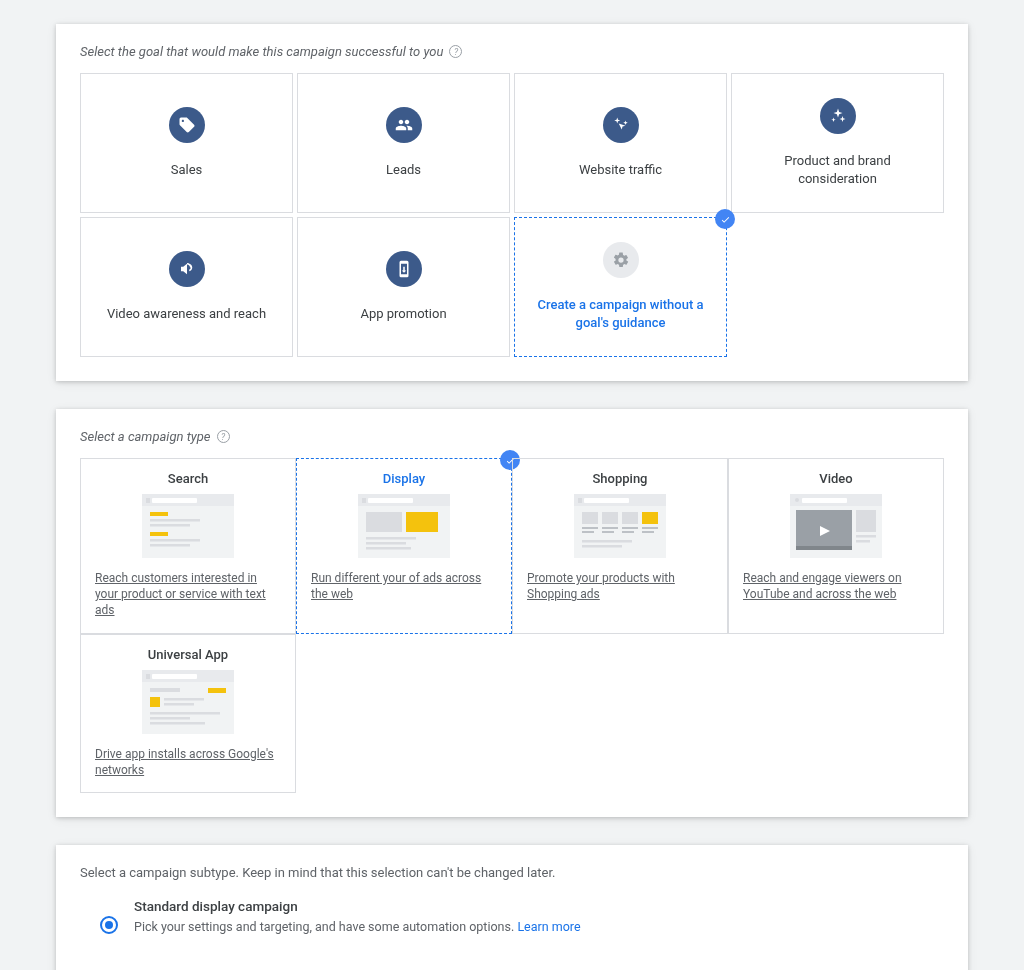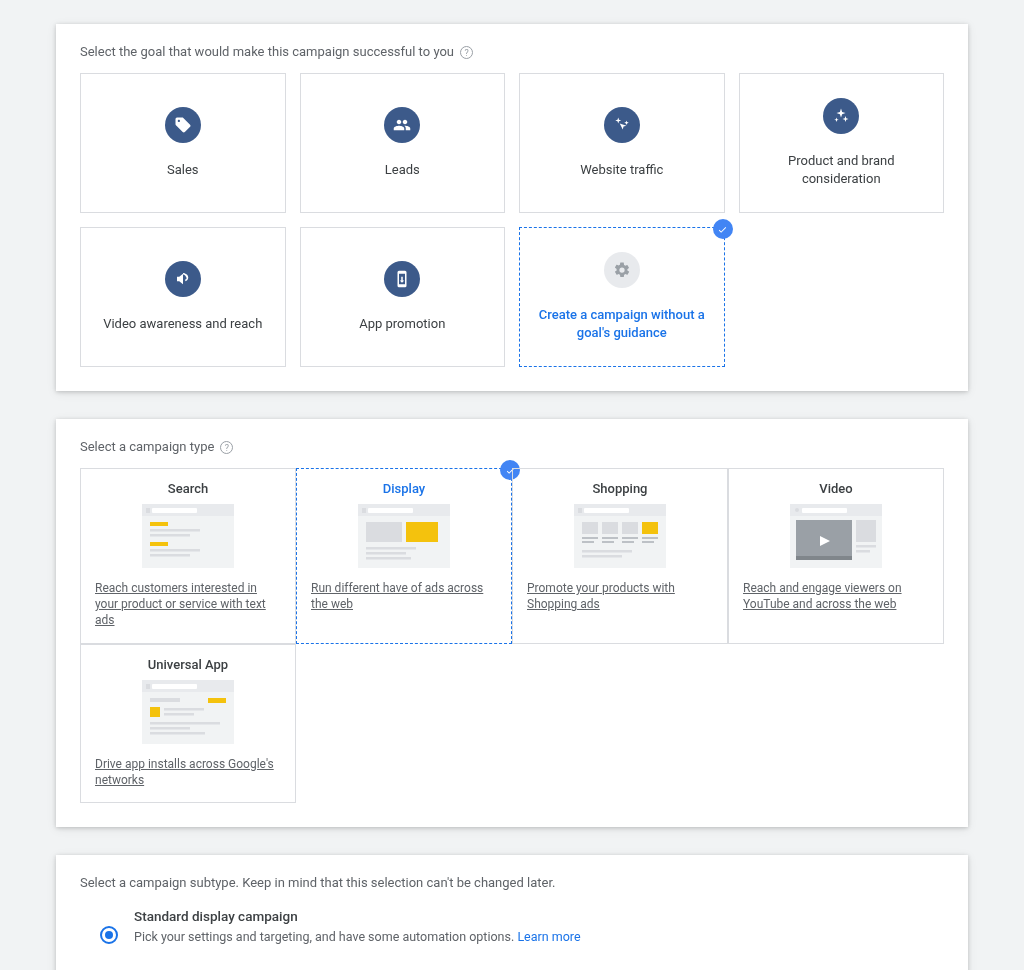--- a/index.html
+++ b/index.html
@@ -17,36 +17,37 @@
     margin: 0 56px 28px 56px;
     padding: 20px 24px 24px 24px;
     box-shadow: 0 1px 4px rgba(0,0,0,.18), 0 2px 10px rgba(0,0,0,.08);
     position: relative;
   }
   .section-title {
     font-size: 13px;
     color: #5f6368;
     margin: 0 0 14px 0;
     display: flex;
-    align-items: flex-end;
+    align-items: center;
+    font-style: italic;
   }
   .section-title .help {
     margin-left: 6px;
     width: 13px; height: 13px;
     border: 1px solid #9aa0a6;
     border-radius: 50%;
     font-size: 9px;
     line-height: 12px;
     text-align: center;
     color: #9aa0a6;
   }
   .grid4 {
     display: grid;
     grid-template-columns: repeat(4, 1fr);
-    gap: 14px;
+    gap: 4px;
   }
   .grid4b {
     display: grid;
     grid-template-columns: repeat(4, 1fr);
     gap: 0;
   }
   .goal-card {
     border: 1px solid #dadce0;
     height: 140px;
     display: flex;
@@ -289,21 +290,21 @@
         <rect x="0" y="0" width="92" height="64" fill="#f1f3f4"></rect>
         <rect x="0" y="0" width="92" height="12" fill="#e8eaed"></rect>
         <rect x="10" y="4" width="45" height="5" rx="1" fill="#fff"></rect>
         <rect x="4" y="4" width="4" height="5" fill="#dadce0"></rect>
         <rect x="8" y="18" width="36" height="20" fill="#dadce0"></rect>
         <rect x="48" y="18" width="32" height="20" fill="#f4c20d"></rect>
         <rect x="8" y="43" width="50" height="2.5" fill="#dadce0"></rect>
         <rect x="8" y="48" width="40" height="2.5" fill="#dadce0"></rect>
         <rect x="8" y="53" width="45" height="2.5" fill="#dadce0"></rect>
       </svg>
-      <div class="type-desc">Run different have of ads across the web</div>
+      <div class="type-desc">Run different your of ads across the web</div>
     </div>
 
     <div class="type-card">
       <div class="type-title">Shopping</div>
       <svg class="type-graphic" viewBox="0 0 92 64">
         <rect x="0" y="0" width="92" height="64" fill="#f1f3f4"></rect>
         <rect x="0" y="0" width="92" height="12" fill="#e8eaed"></rect>
         <rect x="10" y="4" width="45" height="5" rx="1" fill="#fff"></rect>
         <rect x="4" y="4" width="4" height="5" fill="#dadce0"></rect>
         <rect x="8" y="18" width="16" height="12" fill="#dadce0"></rect>

